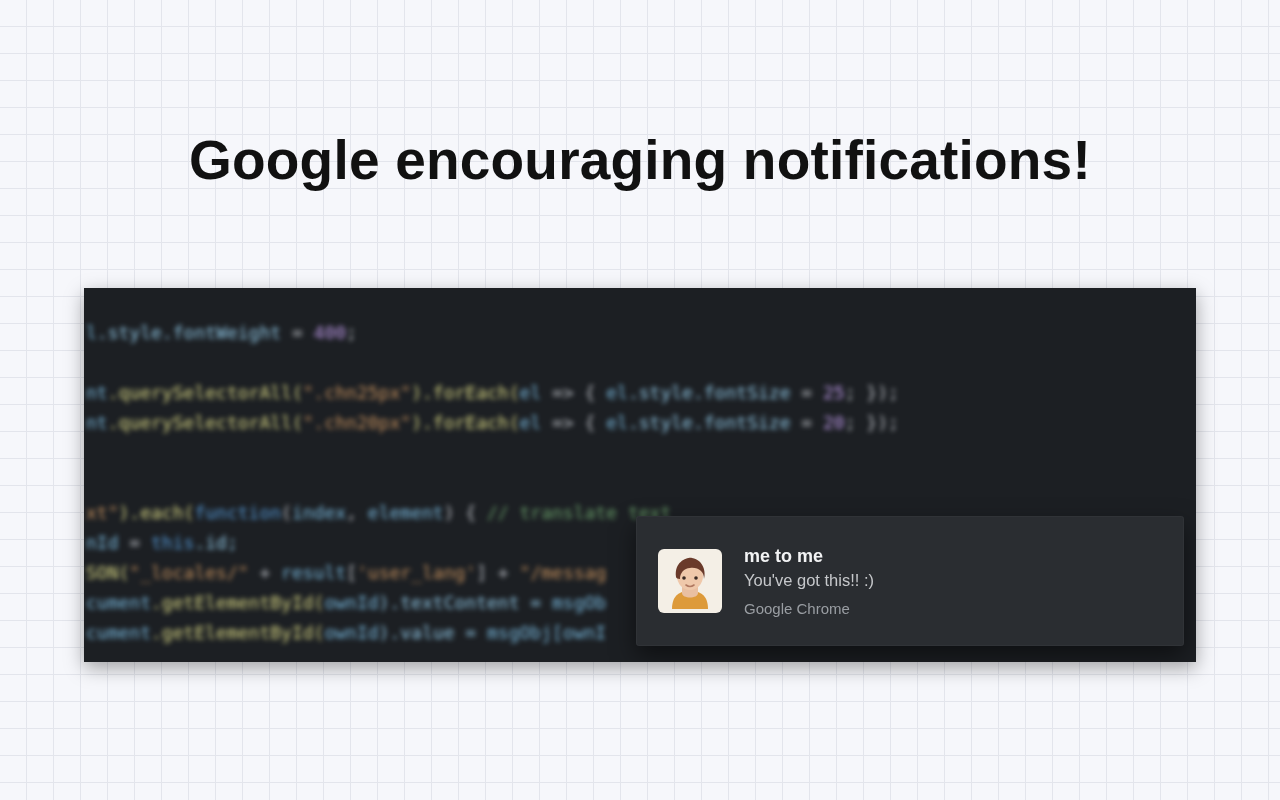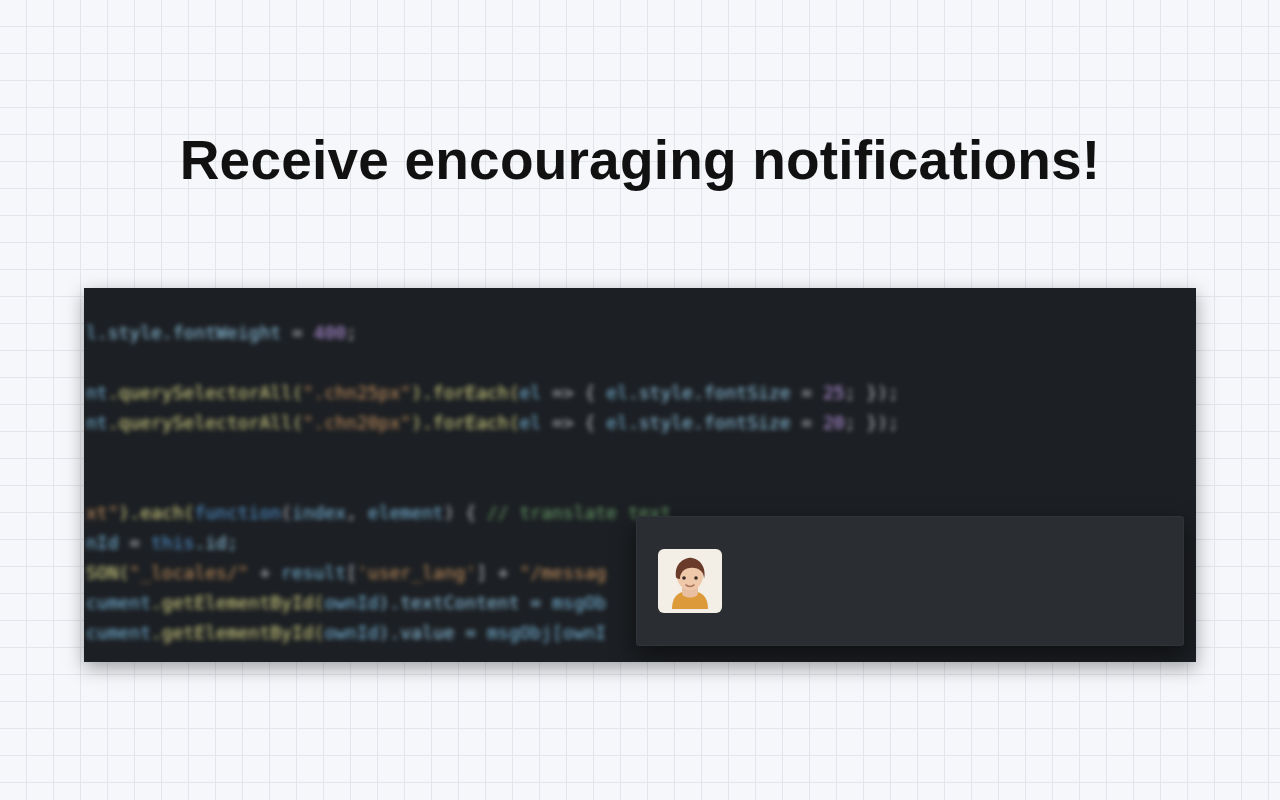--- a/index.html
+++ b/index.html
@@ -74,21 +74,21 @@
     flex: 0 0 64px;
   }
   .notif-text { display: flex; flex-direction: column; gap: 4px; }
   .notif-title { color: #f2f3f4; font-size: 18px; font-weight: 600; }
   .notif-body  { color: #c6c8cb; font-size: 16.5px; }
   .notif-src   { color: #9a9ea3; font-size: 15px; margin-top: 6px; }
 </style>
 </head>
 <body>
 
-<div class="headline">Receive encouraging notifications!</div>
+<div class="headline">Google encouraging notifications!</div>
 
 <div class="editor">
   <div class="code">
 <span class="c-var">l</span><span class="c-prop">.style.fontWeight</span><span class="c-punc"> = </span><span class="c-num">400</span><span class="c-punc">;</span>
 
 <span class="c-var">nt</span><span class="c-fn">.querySelectorAll(</span><span class="c-str">".chn25px"</span><span class="c-fn">).forEach(</span><span class="c-var">el</span><span class="c-punc"> =&gt; { </span><span class="c-var">el</span><span class="c-prop">.style.fontSize</span><span class="c-punc"> = </span><span class="c-num">25</span><span class="c-punc">; });</span>
 <span class="c-var">nt</span><span class="c-fn">.querySelectorAll(</span><span class="c-str">".chn20px"</span><span class="c-fn">).forEach(</span><span class="c-var">el</span><span class="c-punc"> =&gt; { </span><span class="c-var">el</span><span class="c-prop">.style.fontSize</span><span class="c-punc"> = </span><span class="c-num">20</span><span class="c-punc">; });</span>
 
 
 <span class="c-str">xt"</span><span class="c-fn">).each(</span><span class="c-key">function</span><span class="c-punc">(</span><span class="c-var">index</span><span class="c-punc">, </span><span class="c-var">element</span><span class="c-punc">) { </span><span class="c-cmt">// translate text</span>
@@ -104,14 +104,19 @@
         <rect x="0" y="0" width="64" height="64" rx="6" fill="#f4efe6"></rect>
         <path d="M14 60 C14 46 22 42 32 42 C42 42 50 46 50 60 Z" fill="#dd9a3a"></path>
         <path d="M24 44 L24 36 L40 36 L40 44 C40 50 24 50 24 44 Z" fill="#e9bfa1"></path>
         <ellipse cx="32" cy="27" rx="13" ry="14" fill="#efc8aa"></ellipse>
         <path d="M18 28 C16 12 30 8 34 9 C46 11 48 24 46 30 C46 22 40 18 32 19 C26 19 22 24 22 30 C20 30 18 29 18 28 Z" fill="#6a3a2a"></path>
         <circle cx="26" cy="29" r="1.8" fill="#3a2a24"></circle>
         <circle cx="38" cy="29" r="1.8" fill="#3a2a24"></circle>
         <path d="M28 36 Q32 39 36 36" stroke="#b07860" stroke-width="1.6" fill="none" stroke-linecap="round"></path>
       </svg>
     </div>
+    <div class="notif-text">
+      <div class="notif-title">me to me</div>
+      <div class="notif-body">You've got this!! :)</div>
+      <div class="notif-src">Google Chrome</div>
+    </div>
   </div>
 </div>
 
 </body></html>

